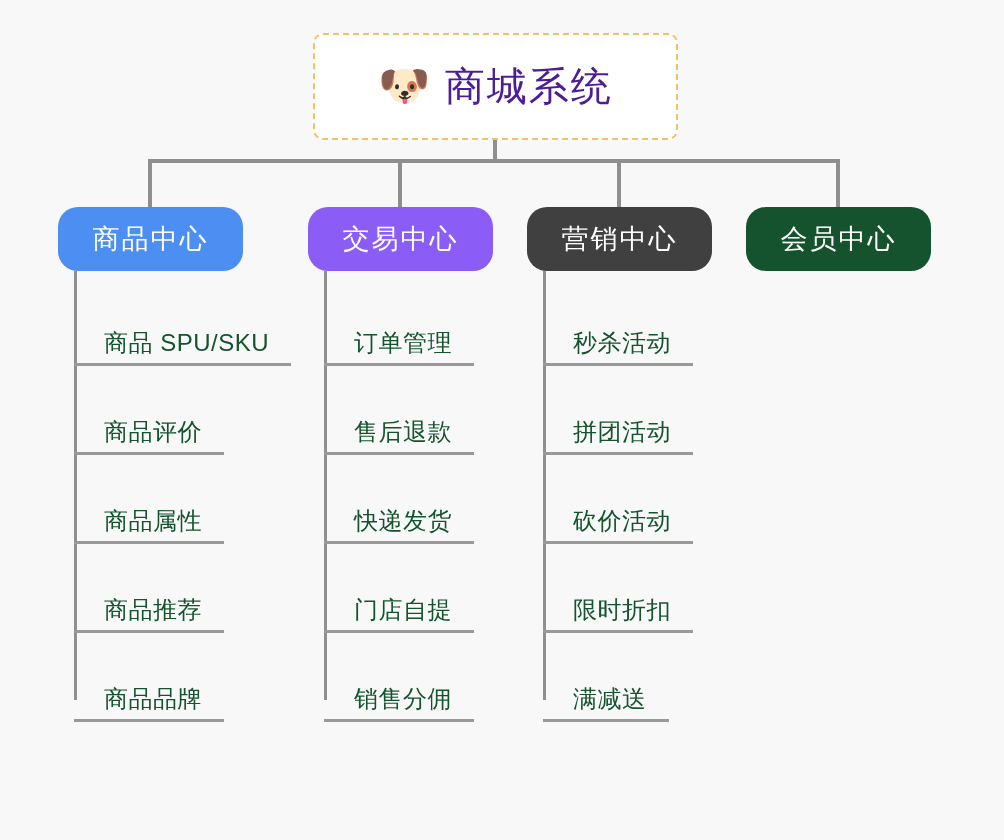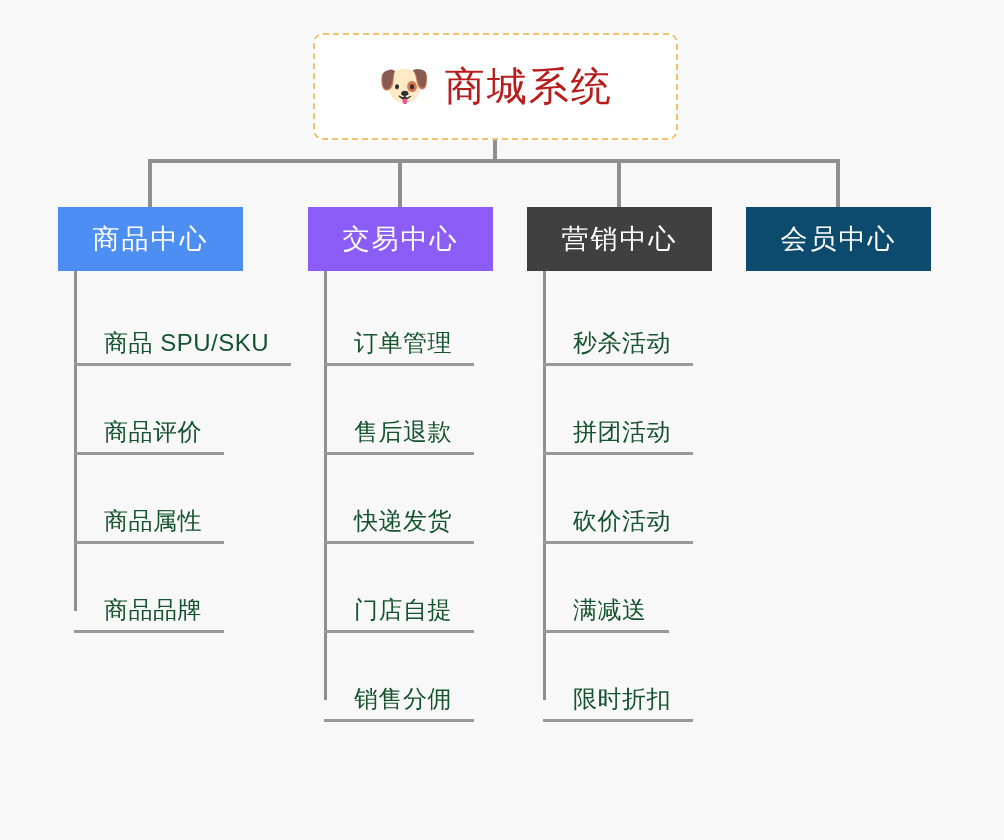--- a/index.html
+++ b/index.html
@@ -39,21 +39,21 @@
     gap: 14px;
   }
   .root-emoji {
     font-size: 42px;
     line-height: 1;
     display: inline-block;
     transform: translateY(-1px);
   }
   .root-title {
     font-size: 40px;
-    color: #b91c1c;
+    color: #4c1d95;
     letter-spacing: 2px;
     white-space: nowrap;
   }
 
   
   .conn {
     position: absolute;
     background: #8f8f8f;
   }
   .conn-v-root {           
@@ -75,21 +75,21 @@
   }
 
   
   .column {
     position: absolute;
     top: 207px;
   }
   .cat-box {
     position: relative;
     height: 64px;
-    border-radius: 0;
+    border-radius: 20px;
     display: flex;
     align-items: center;
     justify-content: center;
     color: #ffffff;
     font-size: 27px;
     letter-spacing: 2px;
     white-space: nowrap;
   }
 
   
@@ -146,20 +146,23 @@
           <div class="leaf">
             <span class="leaf-inner">商品 SPU/SKU</span>
           </div>
           <div class="leaf">
             <span class="leaf-inner">商品评价</span>
           </div>
           <div class="leaf">
             <span class="leaf-inner">商品属性</span>
           </div>
           <div class="leaf">
+            <span class="leaf-inner">商品推荐</span>
+          </div>
+          <div class="leaf">
             <span class="leaf-inner">商品品牌</span>
           </div>
         </div>
       </div>
       <div class="column" style="left: 308px; width: 185px;">
         <div class="cat-box" style="background: #8b5cf6;">
           <span>交易中心</span>
         </div>
         <div class="leaf-stack">
           <div class="trunk"></div>
@@ -189,29 +192,29 @@
           <div class="leaf">
             <span class="leaf-inner">秒杀活动</span>
           </div>
           <div class="leaf">
             <span class="leaf-inner">拼团活动</span>
           </div>
           <div class="leaf">
             <span class="leaf-inner">砍价活动</span>
           </div>
           <div class="leaf">
+            <span class="leaf-inner">限时折扣</span>
+          </div>
+          <div class="leaf">
             <span class="leaf-inner">满减送</span>
           </div>
-          <div class="leaf">
-            <span class="leaf-inner">限时折扣</span>
-          </div>
         </div>
       </div>
       <div class="column" style="left: 746px; width: 185px;">
-        <div class="cat-box" style="background: #0c4a6e;">
+        <div class="cat-box" style="background: #14532d;">
           <span>会员中心</span>
         </div>
       </div>
     </div>
 
 <div class="conn conn-drop" style="left: 148px;"></div>
     <div class="conn conn-drop" style="left: 398px;"></div>
     <div class="conn conn-drop" style="left: 617px;"></div>
     <div class="conn conn-drop" style="left: 836px;"></div>
   </div>

